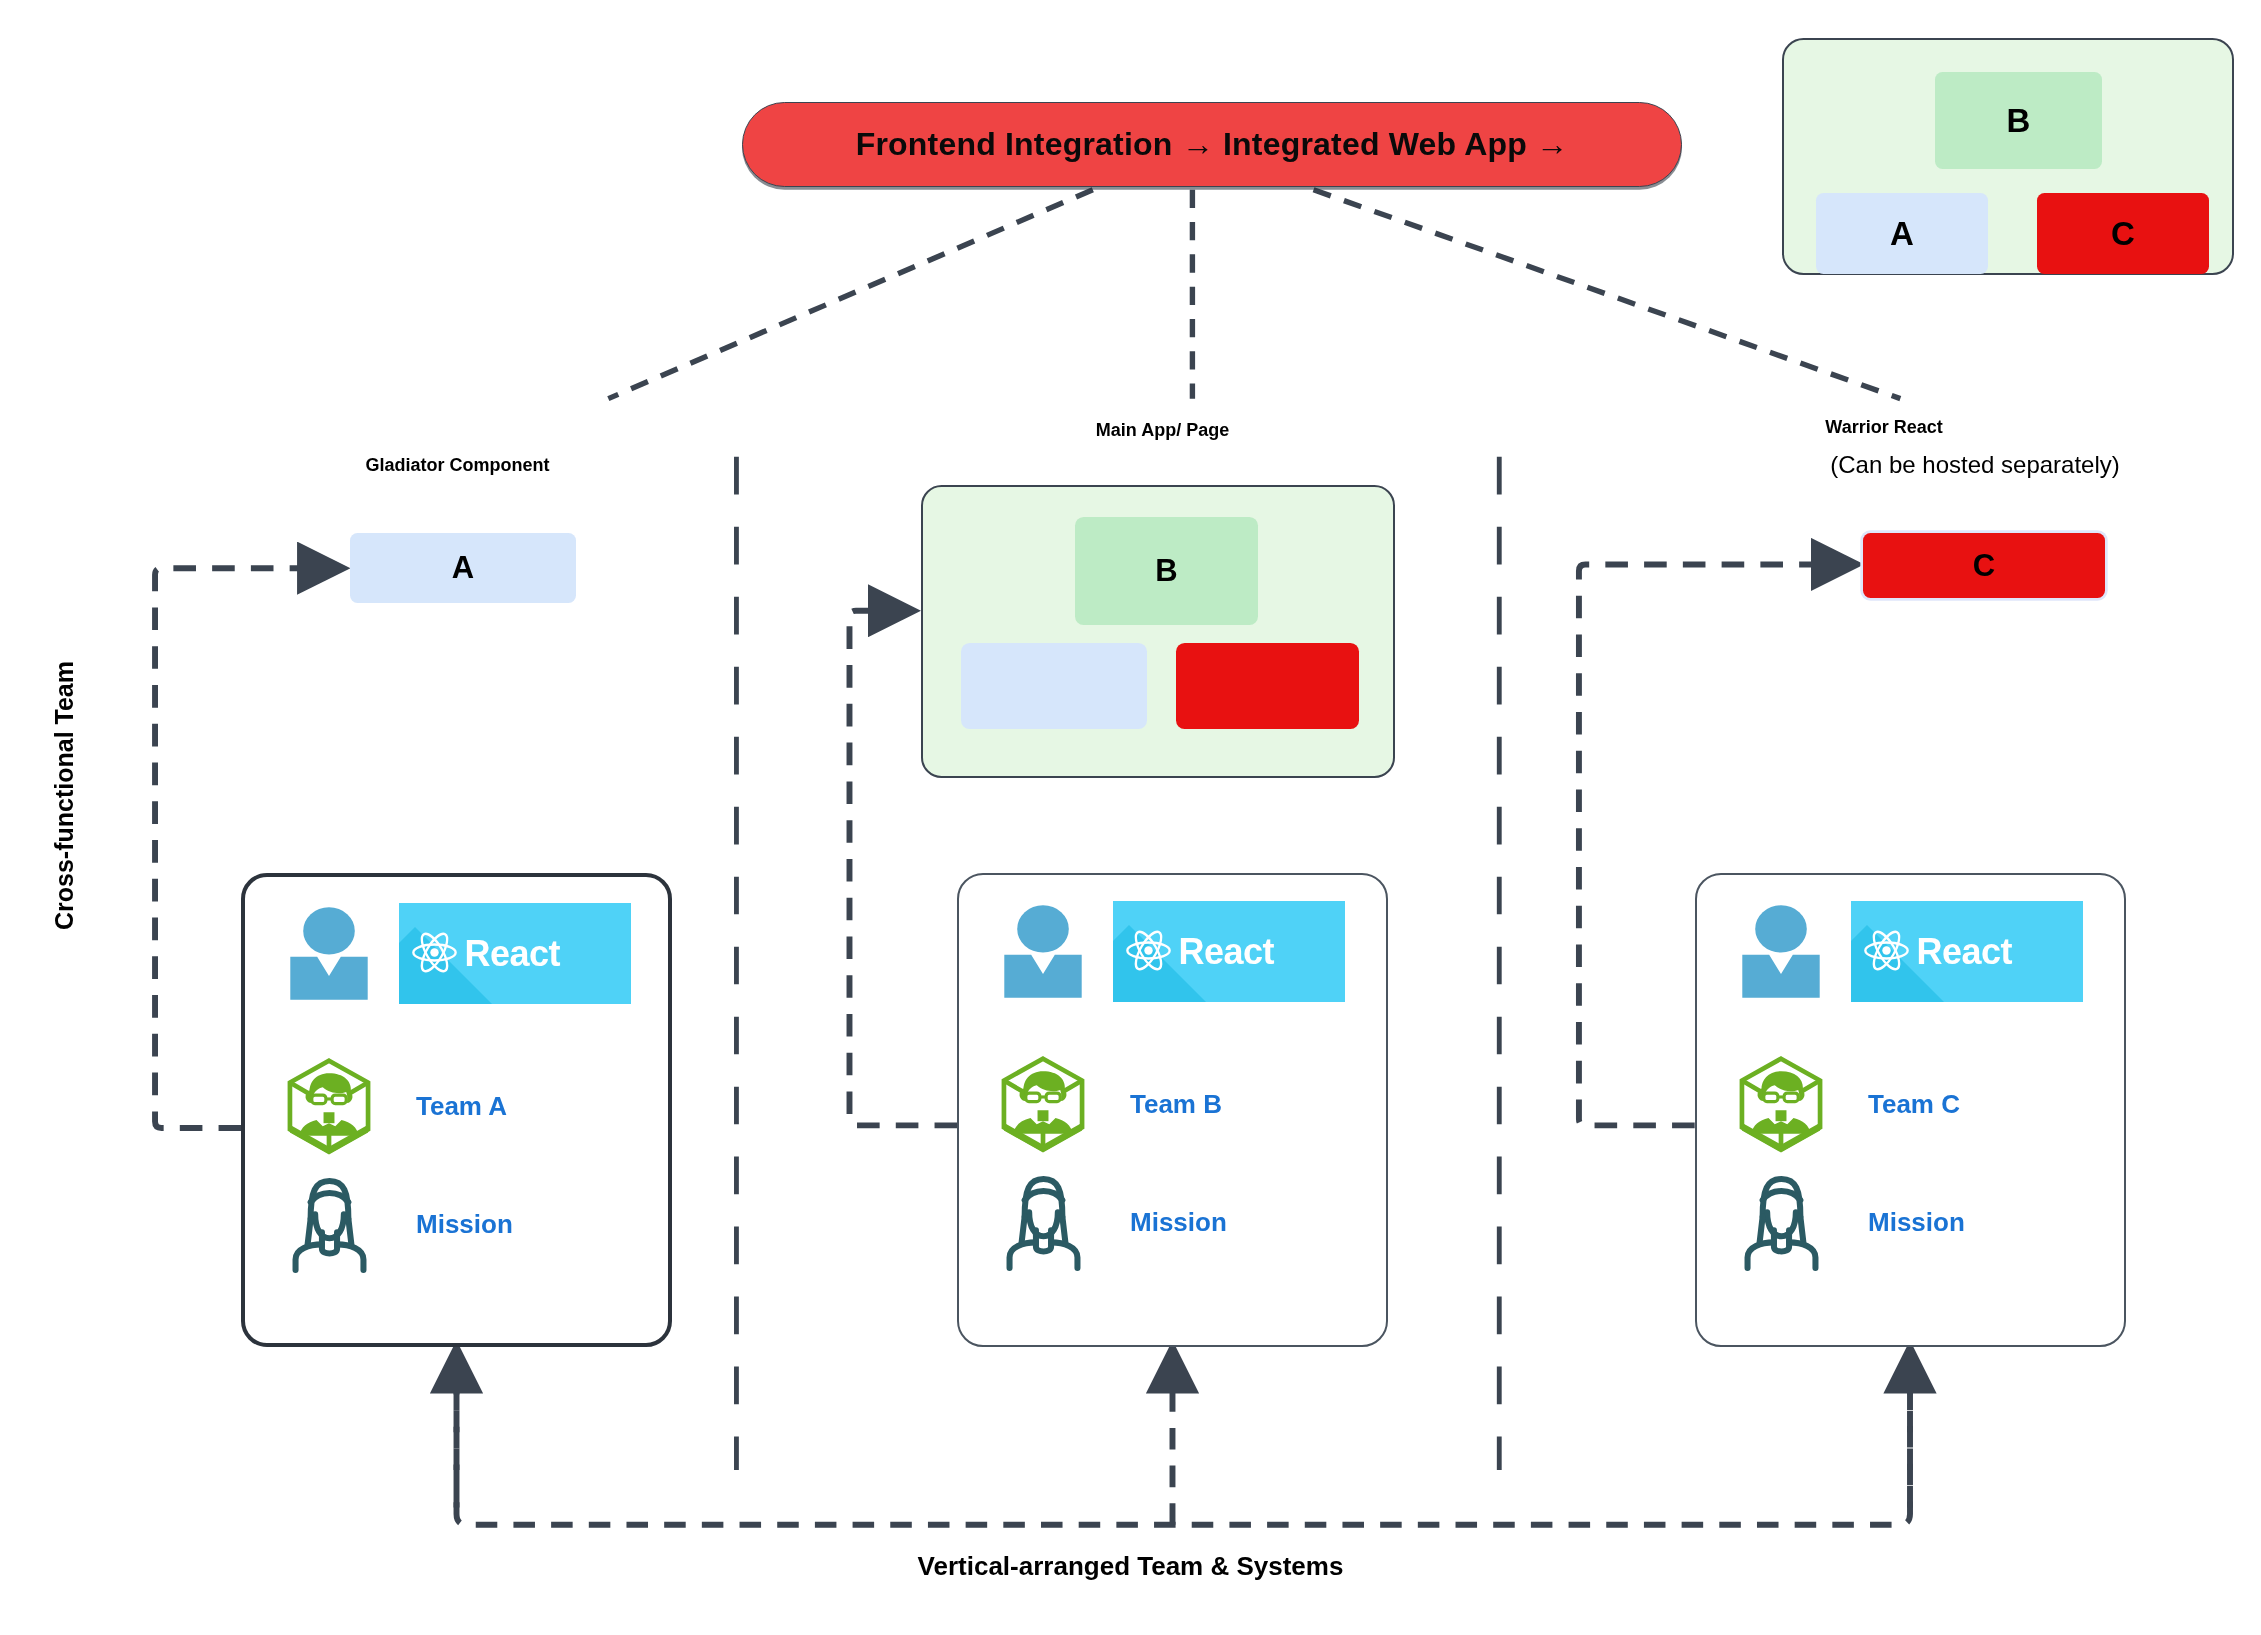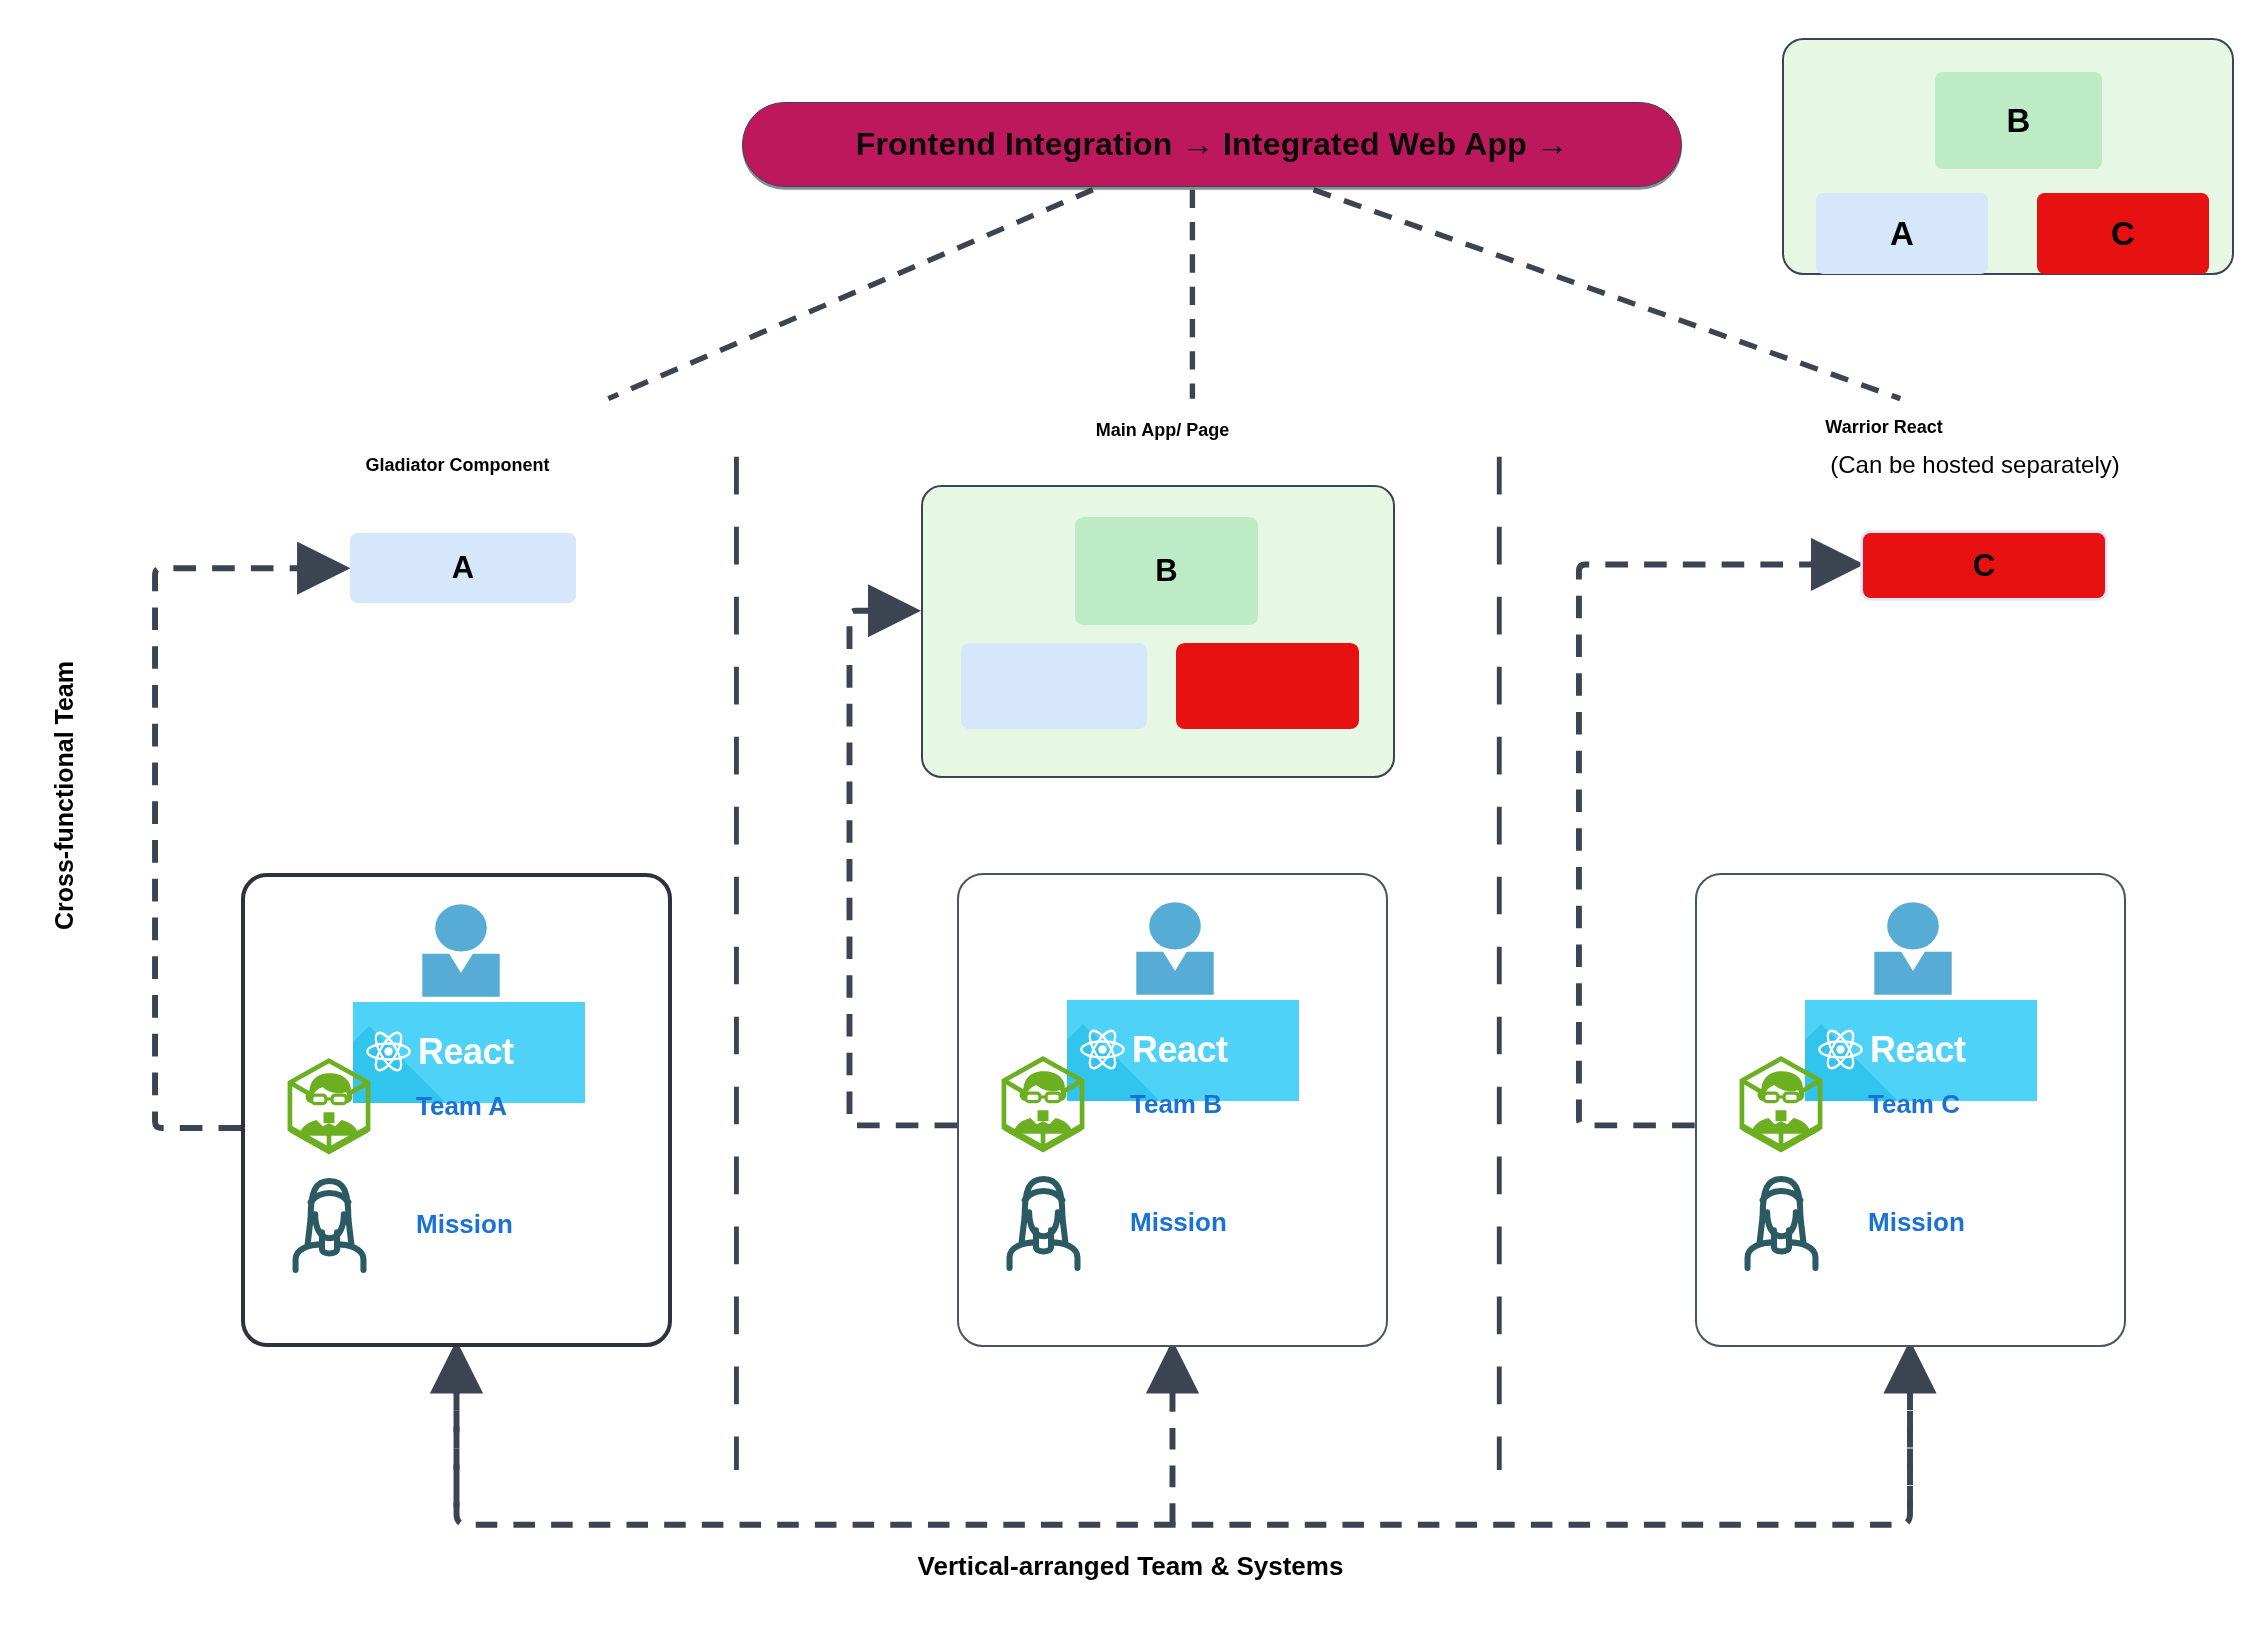--- a/index.html
+++ b/index.html
@@ -8,21 +8,21 @@
     width:2261px; height:1636px;
     font-family:"Liberation Sans", sans-serif;
     position:relative; overflow:hidden;
   }
   .stage { position:absolute; inset:0; }
   svg.wires { position:absolute; left:0; top:0; width:2261px; height:1636px; pointer-events:none; }
 
   
   #header-banner{
     position:absolute; left:742px; top:102px; width:940px; height:85px;
-    background:#be185d; border:1.6px solid #3b4450; border-radius:43px;
+    background:#ef4444; border:1.6px solid #3b4450; border-radius:43px;
     display:flex; align-items:center; justify-content:center;
     box-shadow:0 2.7px 0 rgba(40,48,58,.55);
   }
   #header-banner .txt{
     font-size:32px; font-weight:bold; color:#0a0a0a; letter-spacing:0.2px; white-space:nowrap;
   }
 
   
   #legend-box{
     position:absolute; left:1782px; top:38px; width:452px; height:237px;
@@ -67,21 +67,21 @@
   .team-card{
     position:absolute; width:431px; height:474px;
     background:#ffffff; border:2.7px solid #4b5560; border-radius:26px;
   }
   .team-card.highlight{ border-width:4.8px; border-color:#2c333c; }
   #team-card-a{ left:241px; top:873px; }
   #team-card-b{ left:957px; top:873px; }
   #team-card-c{ left:1695px; top:873px; }
 
   .row{ position:absolute; display:flex; align-items:center; }
-  .row-tech{ left:30px; top:22.6px; width:371px; height:108px;flex-direction:column; }
+  .row-tech{ left:30px; top:22.6px; width:371px; height:108px; }
   .row-team{ left:30px; top:178px; width:371px; height:102px; }
   .row-mission{ left:30px; top:293px; width:371px; height:108px; }
 
   .icon-slot{ width:108px; height:102px; display:flex; align-items:center; justify-content:center; flex:none; }
   .label{ font-size:26px; font-weight:bold; color:#1a73d4; margin-left:33px; white-space:nowrap; }
 
   
   .react-banner{
     position:relative; width:232px; height:101px; background:#4fd2f7; overflow:hidden;
     display:flex; align-items:center; margin-left:16px; flex:none;

